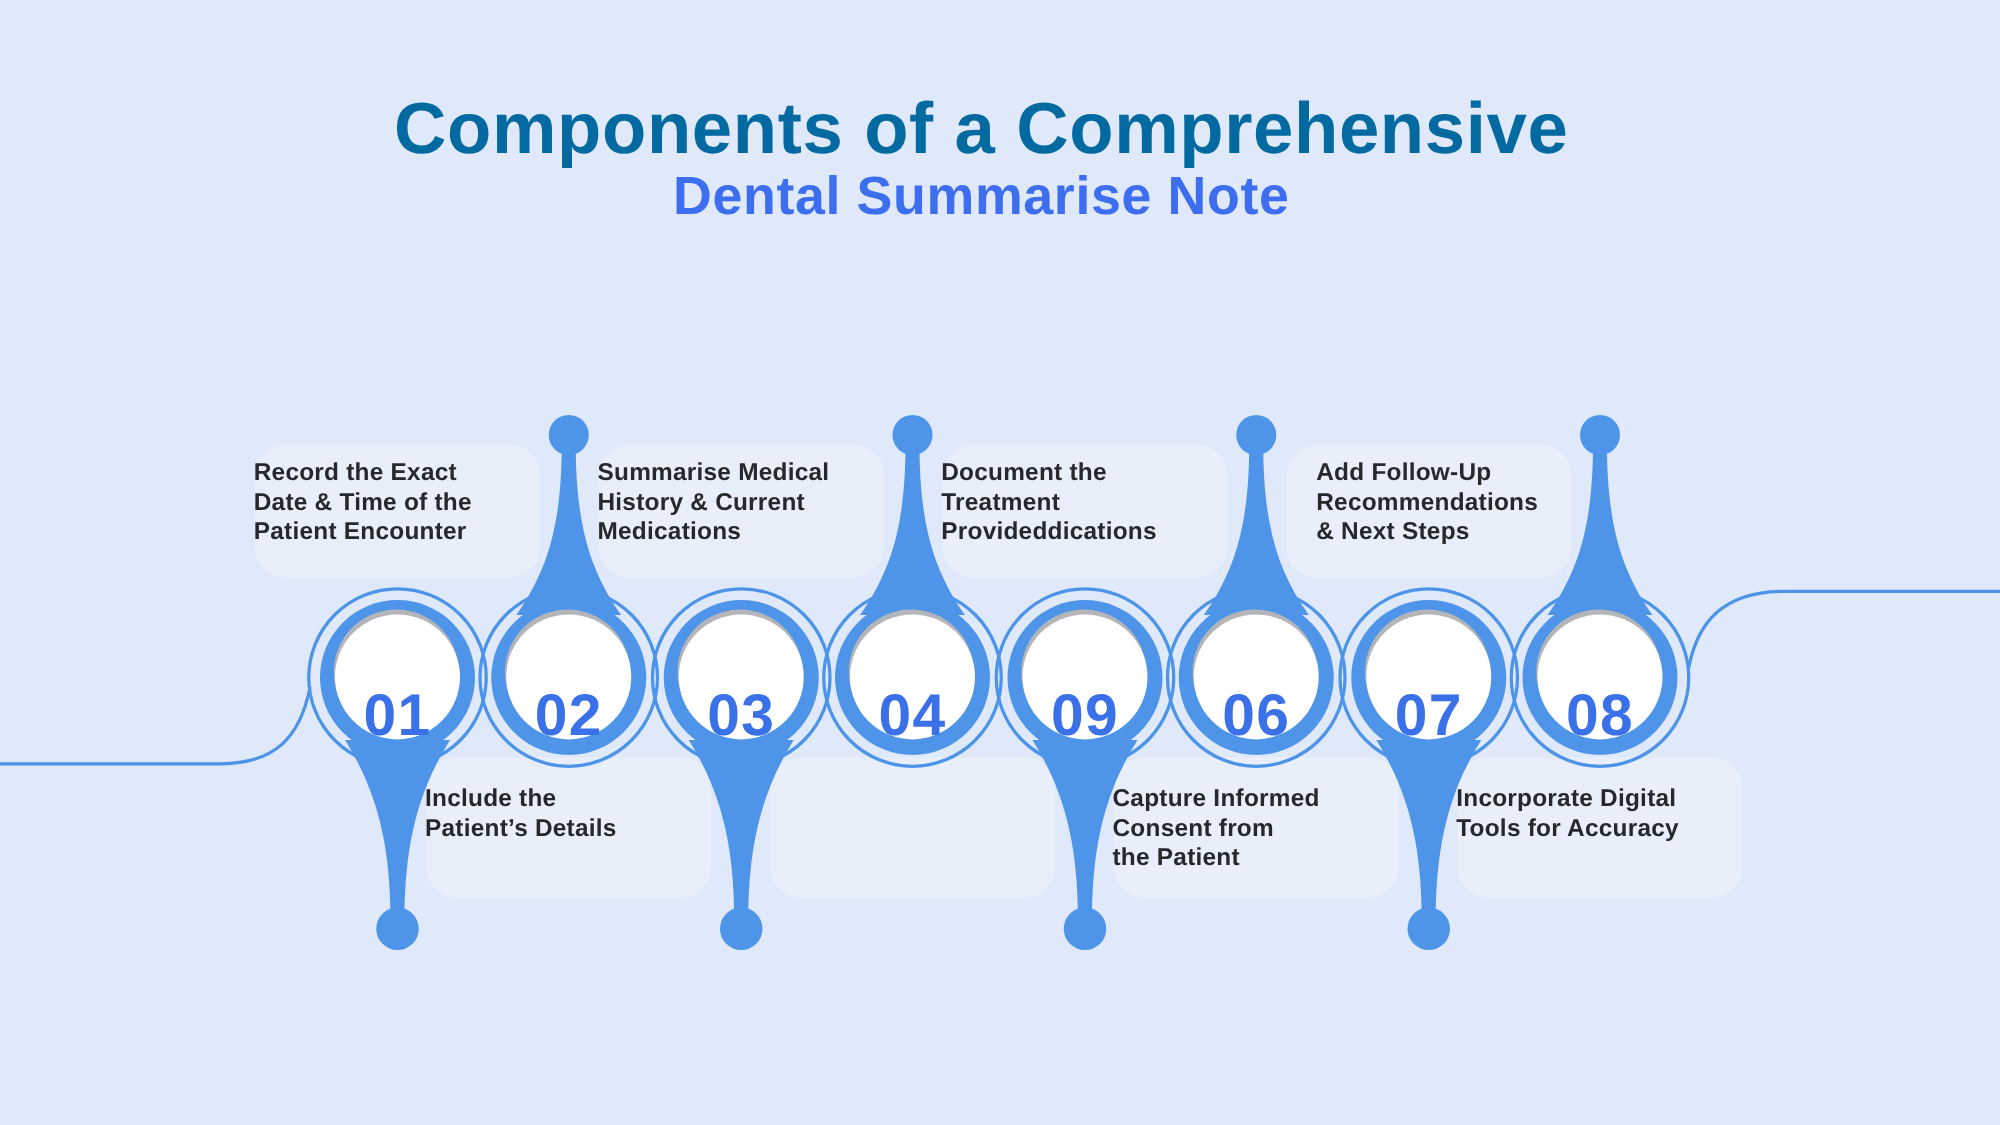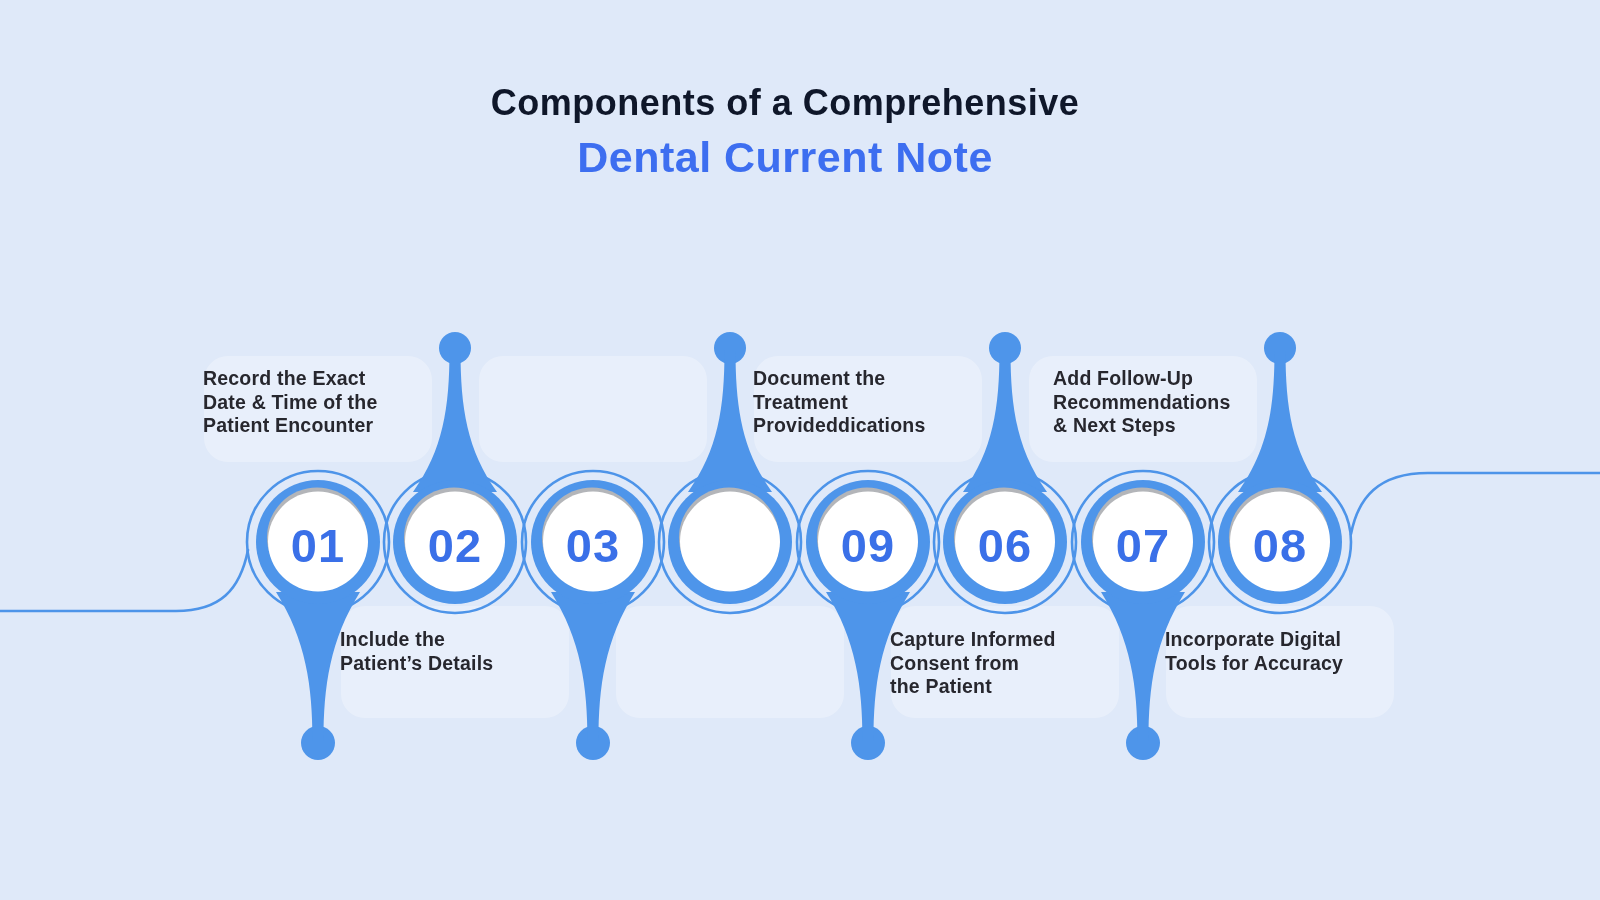--- a/index.html
+++ b/index.html
@@ -7,55 +7,55 @@
     width:1600px;height:900px;overflow:hidden;position:relative;
     background:#dfe9f9;
     font-family:"Liberation Sans","DejaVu Sans",sans-serif;
   }
   .stage{position:absolute;inset:0;width:1600px;height:900px;}
   .titles{
     position:absolute;top:76px;left:0;width:1600px;
     text-align:center;padding-right:30px;box-sizing:border-box;
   }
   .title-main{
-    font-size:36px;font-weight:700;letter-spacing:.5px;
-    color:#0f172a;line-height:54px;
+    font-size:58px;font-weight:700;letter-spacing:.5px;
+    color:#0369a1;line-height:54px;
   }
   .title-accent{
     font-size:43px;font-weight:700;letter-spacing:.5px;
     color:#3d6ef0;line-height:54px;
   }
   .panel{
     position:absolute;width:228px;border-radius:24px;
     background:rgba(255,255,255,0.30);
   }
   .panel.top{top:356px;height:106px;}
   .panel.bottom{top:606px;height:112px;}
   svg.deco{position:absolute;left:0;top:0;}
   .step-number{
-    position:absolute;top:521px;width:160px;height:50px;
+    position:absolute;top:547px;width:160px;height:50px;
     text-align:center;font-size:47px;line-height:50px;font-weight:700;
     letter-spacing:1px;color:#3a70e8;
   }
   .step-label{
     position:absolute;width:230px;text-align:left;
     font-size:19.5px;line-height:23.5px;font-weight:700;
     color:#27272e;white-space:pre-line;letter-spacing:.2px;
   }
   .step-label.top{top:367px;}
   .step-label.bottom{top:628px;}
 </style>
 </head>
 <body>
 
 <div class="stage">
 
   <div class="titles">
     <div class="title-main">Components of a Comprehensive</div>
-    <div class="title-accent">Dental Current Note</div>
+    <div class="title-accent">Dental Summarise Note</div>
   </div>
 
   <div class="panel top" style="left:204px"></div>
   <div class="panel bottom" style="left:341px"></div>
   <div class="panel top" style="left:479px"></div>
   <div class="panel bottom" style="left:616px"></div>
   <div class="panel top" style="left:754px"></div>
   <div class="panel bottom" style="left:891px"></div>
   <div class="panel top" style="left:1029px"></div>
   <div class="panel bottom" style="left:1166px"></div>
@@ -157,30 +157,34 @@
       <g>
           <circle cx="1279" cy="537.5" r="50" fill="#b3b5b9"></circle>
           <circle cx="1280" cy="541.5" r="50" fill="#ffffff"></circle>
         </g>
     </g>
   </svg>
 
   <div class="step-number" style="left:238px">01</div>
   <div class="step-number" style="left:375px">02</div>
   <div class="step-number" style="left:513px">03</div>
+  <div class="step-number" style="left:650px">04</div>
   <div class="step-number" style="left:788px">09</div>
   <div class="step-number" style="left:925px">06</div>
   <div class="step-number" style="left:1063px">07</div>
   <div class="step-number" style="left:1200px">08</div>
 
   <div class="step-label top" style="left:203px">Record the Exact
 Date &amp; Time of the
 Patient Encounter</div>
   <div class="step-label bottom" style="left:340px">Include the
 Patient’s Details</div>
+  <div class="step-label top" style="left:478px">Summarise Medical
+History &amp; Current
+Medications</div>
   <div class="step-label top" style="left:753px">Document the
 Treatment
 Provideddications</div>
   <div class="step-label bottom" style="left:890px">Capture Informed
 Consent from
 the Patient</div>
   <div class="step-label top" style="left:1053px">Add Follow-Up
 Recommendations
 &amp; Next Steps</div>
   <div class="step-label bottom" style="left:1165px">Incorporate Digital

